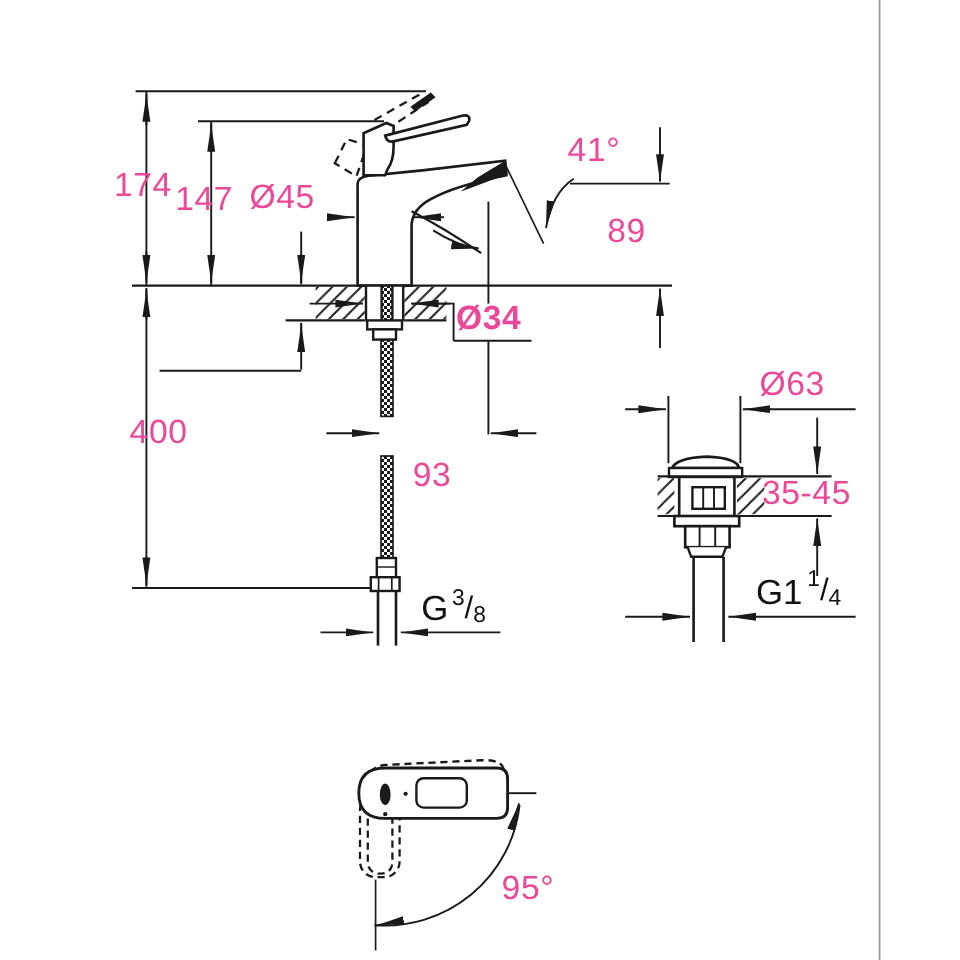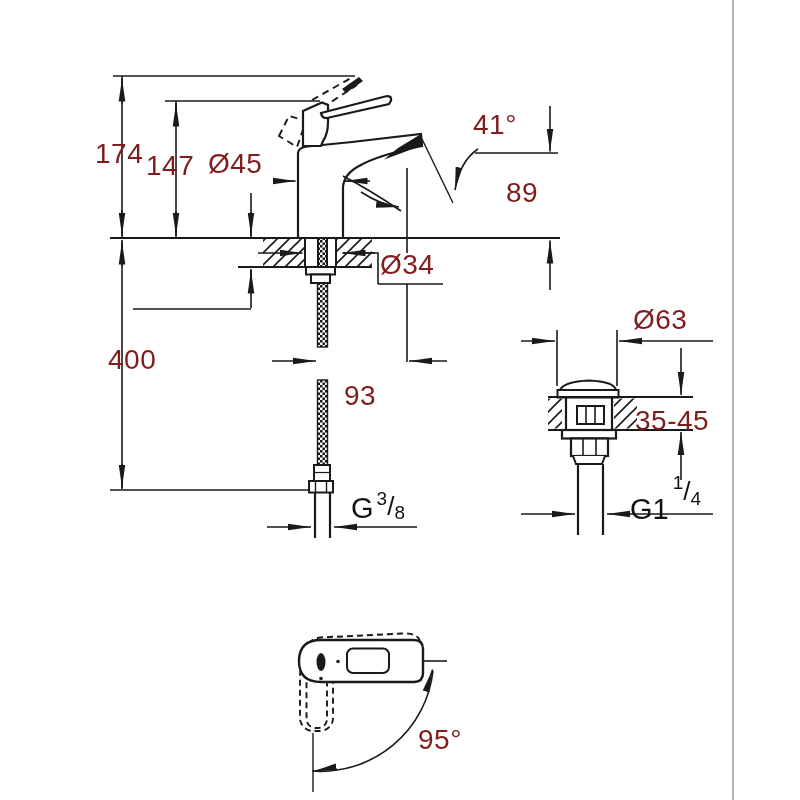--- a/index.html
+++ b/index.html
@@ -1,29 +1,29 @@
 <!DOCTYPE html>
 <html><head>
 <meta charset="utf-8">
 <style>
   html,body{margin:0;padding:0;background:#fff;}
   #stage{position:relative;width:800px;height:800px;background:#fff;overflow:hidden;
          font-family:"Liberation Sans",sans-serif;}
   #stage svg{position:absolute;left:0;top:0;}
-  .dim-label{position:absolute;font:28px/1 "Liberation Sans",sans-serif;color:#7f1d1d;
+  .dim-label{position:absolute;font:28px/1 "Liberation Sans",sans-serif;color:#ec4899;
              white-space:nowrap;letter-spacing:0.5px;}
   .thread-label{position:absolute;display:flex;align-items:flex-start;color:#111;
                 font-family:"Liberation Sans",sans-serif;white-space:nowrap;}
   .thread-label .main{font-size:29px;line-height:1;}
   .thread-label .sup{font-size:19px;line-height:1;}
   .thread-label .slash{font-size:26px;line-height:1;}
   .thread-label .sub{font-size:19px;line-height:1;}
   #g38 .main{margin-top:5px;} #g38 .sup{margin-top:0;margin-left:3px;}
   #g38 .slash{margin-top:4px;} #g38 .sub{margin-top:14px;}
-  #g114 .main{margin-top:23px;} #g114 .sup{margin-top:1px;margin-left:4px;}
+  #g114 .main{margin-top:8px;} #g114 .sup{margin-top:1px;margin-left:4px;}
   #g114 .slash{margin-top:6px;} #g114 .sub{margin-top:17px;}
 </style>
 </head>
 <body>
 
 <div id="stage">
 
 <svg width="800" height="800" viewBox="0 0 800 800">
   <defs>
     <marker id="arr" viewBox="0 0 24 8" refX="23" refY="4" markerWidth="24" markerHeight="8" orient="auto" markerUnits="userSpaceOnUse">
@@ -181,33 +181,33 @@
     <line x1="430" y1="678" x2="432.6" y2="669.5" marker-end="url(#arr)"></line>
     <line x1="325" y1="769" x2="313.8" y2="771.3" marker-end="url(#arr)"></line>
   </g>
 </svg>
 
 <div class="dim-label" style="left:95px;top:140px;">174</div>
 <div class="dim-label" style="left:146px;top:152px;">147</div>
 <div class="dim-label" style="left:208px;top:150px;text-align:center;">Ø45</div>
 <div class="dim-label" style="left:473px;top:111px;">41°</div>
 <div class="dim-label" style="left:506px;top:179px;">89</div>
-<div class="dim-label" style="left:380px;top:251px;">Ø34</div>
+<div class="dim-label" style="left:380px;top:251px;font-weight:bold;">Ø34</div>
 <div class="dim-label" style="left:108px;top:346px;">400</div>
 <div class="dim-label" style="left:344px;top:344px;margin-top:38px;">93</div>
 
 <div class="thread-label" id="g38" style="left:351px;top:489px;">
   <span class="main">G</span>
   <span class="sup">3</span>
   <span class="slash">/</span>
   <span class="sub">8</span>
 </div>
 
 <div class="dim-label" style="left:633px;top:306px;">Ø63</div>
-<div class="dim-label" style="left:635px;top:407px;">35-45</div>
+<div class="dim-label" style="left:635px;top:397px;">35-45</div>
 
 <div class="thread-label" id="g114" style="left:630px;top:472px;">
   <span class="main">G1</span>
   <span class="sup">1</span>
   <span class="slash">/</span>
   <span class="sub">4</span>
 </div>
 
 <div class="dim-label" style="left:370px;top:726px;margin-left:48px;">95°</div>
 

